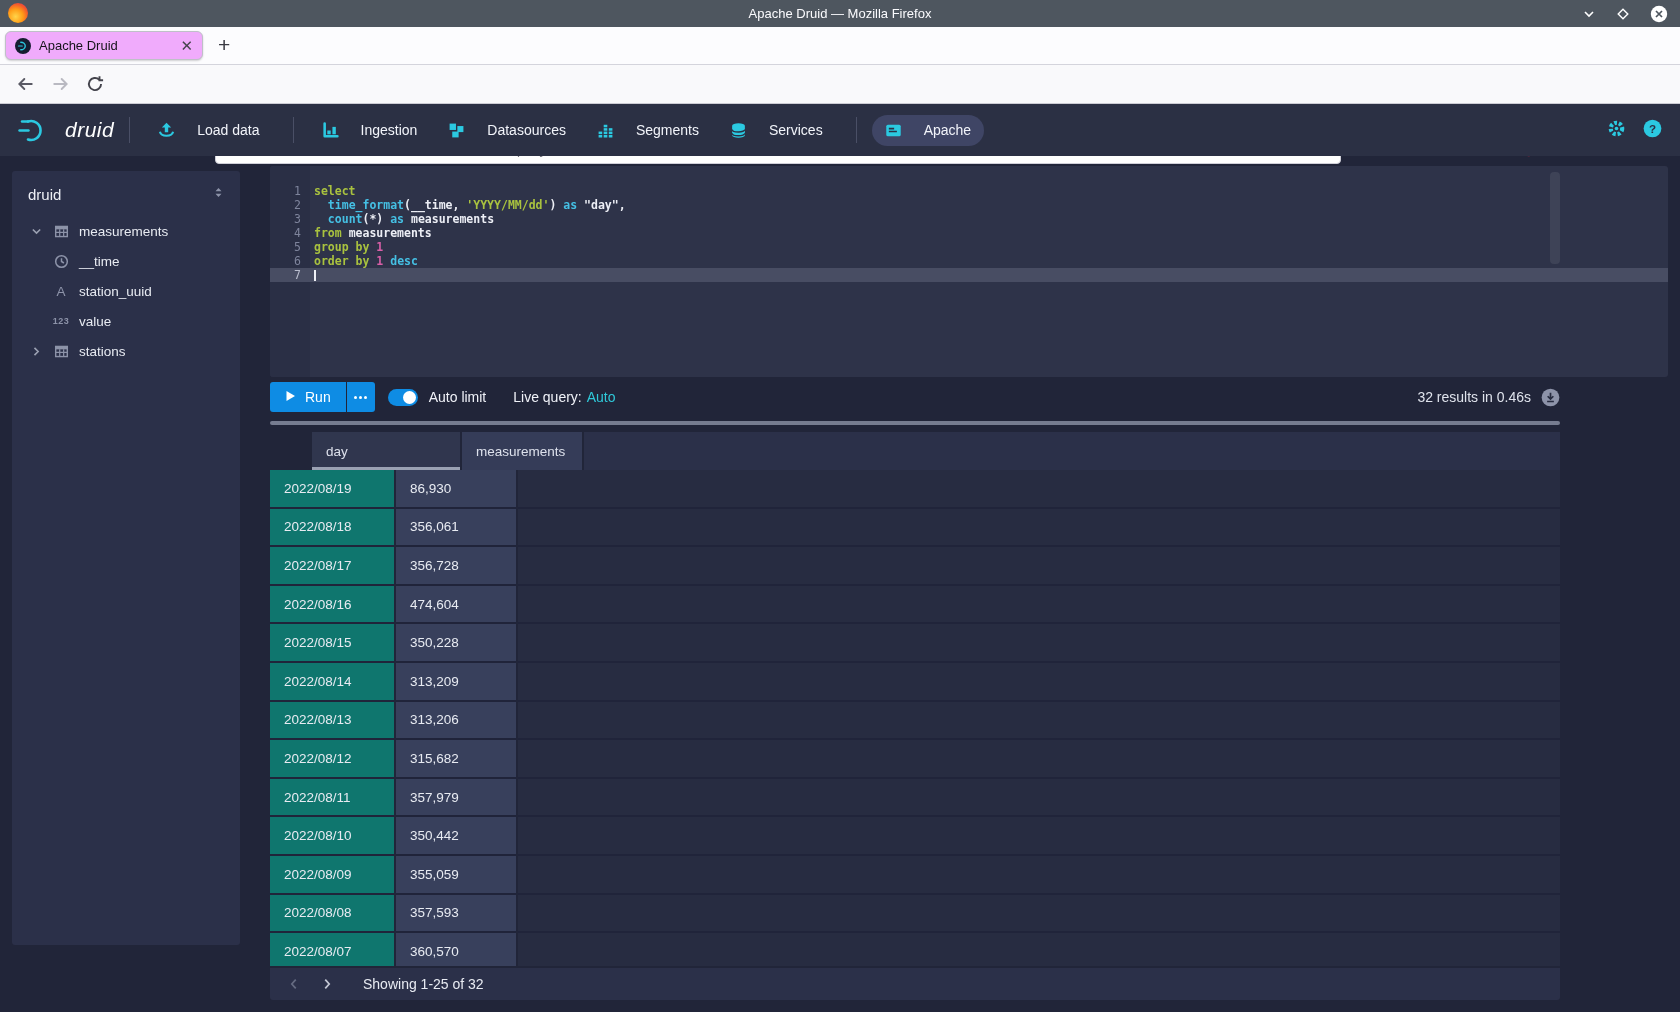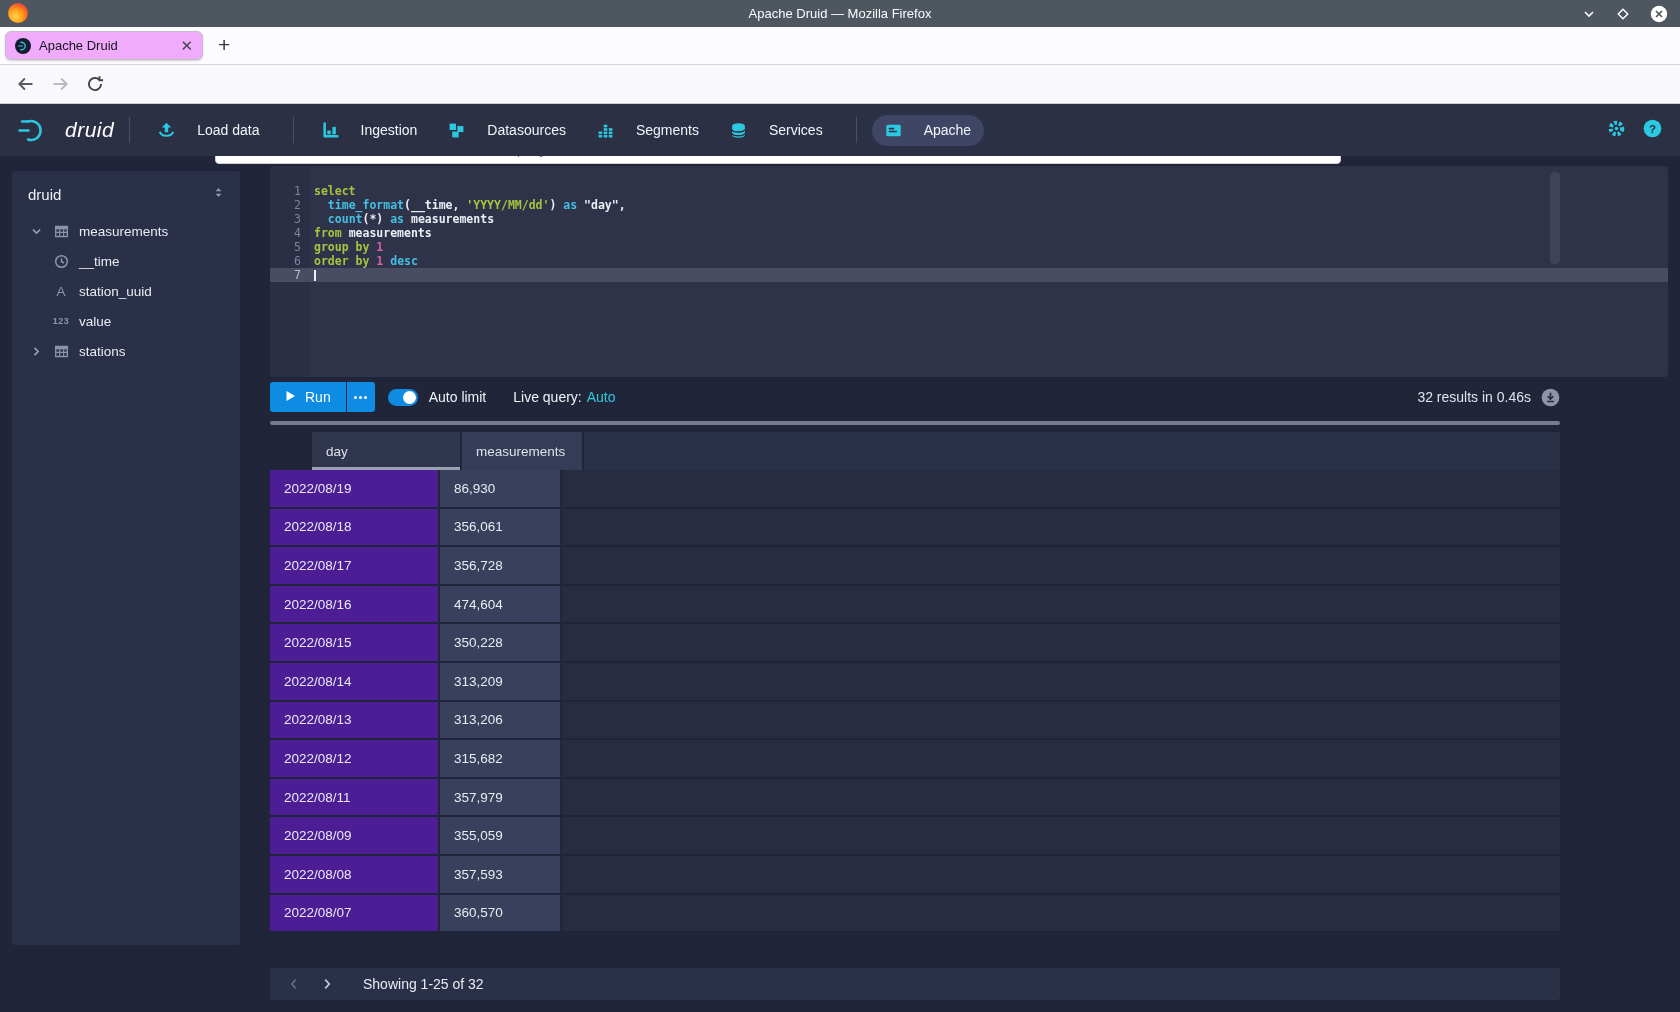--- a/index.html
+++ b/index.html
@@ -94,21 +94,21 @@
   .thead{display:flex;height:38px;margin-left:42px;}
   .cell{display:flex;align-items:center;padding-left:14px;box-sizing:border-box;}
   .th{font-size:13.5px;color:#dde1ec;cursor:pointer;}
   .th.c-day{width:148px;background:#30364e;position:relative;}
   .th.c-day::after{content:'';position:absolute;left:0;right:0;bottom:0;height:3px;background:#9aa1b2;}
   .th.c-meas{width:120px;background:#353c58;margin-left:2px;}
   .th-fill{flex:1;background:#2b3049;margin-left:2px;}
   .tbody{height:496px;overflow:hidden;}
   .trow{display:flex;height:38.6px;box-sizing:border-box;}
   .td{font-size:13.5px;color:#e8ebf2;border-bottom:2px solid #20243a;cursor:pointer;}
-  .td.c-day{width:168px;background:#4c1d95;}
+  .td.c-day{width:124px;background:#0f766e;}
   .td.c-meas{width:120px;background:#38405c;margin-left:2px;}
   .td-fill{flex:1;background:#272c41;margin-left:2px;border-bottom:2px solid #20243a;}
   .results-footer{position:absolute;left:270px;top:968px;width:1290px;height:32px;background:#2b3049;
     border-radius:0 0 3px 3px;display:flex;align-items:center;color:#e8ebf2;font-size:14px;}
   .pg-prev{margin-left:17px;color:#646a80;display:flex;cursor:pointer;}
   .pg-next{margin-left:19px;color:#c3c7d4;display:flex;cursor:pointer;}
   .showing{margin-left:29px;}
 </style>
 </head>
 <body>
@@ -482,20 +482,25 @@
           <div class="cell td c-day">2022/08/12</div>
           <div class="cell td c-meas">315,682</div>
           <div class="td-fill"></div>
         </div>
         <div class="trow">
           <div class="cell td c-day">2022/08/11</div>
           <div class="cell td c-meas">357,979</div>
           <div class="td-fill"></div>
         </div>
         <div class="trow">
+          <div class="cell td c-day">2022/08/10</div>
+          <div class="cell td c-meas">350,442</div>
+          <div class="td-fill"></div>
+        </div>
+        <div class="trow">
           <div class="cell td c-day">2022/08/09</div>
           <div class="cell td c-meas">355,059</div>
           <div class="td-fill"></div>
         </div>
         <div class="trow">
           <div class="cell td c-day">2022/08/08</div>
           <div class="cell td c-meas">357,593</div>
           <div class="td-fill"></div>
         </div>
         <div class="trow">

